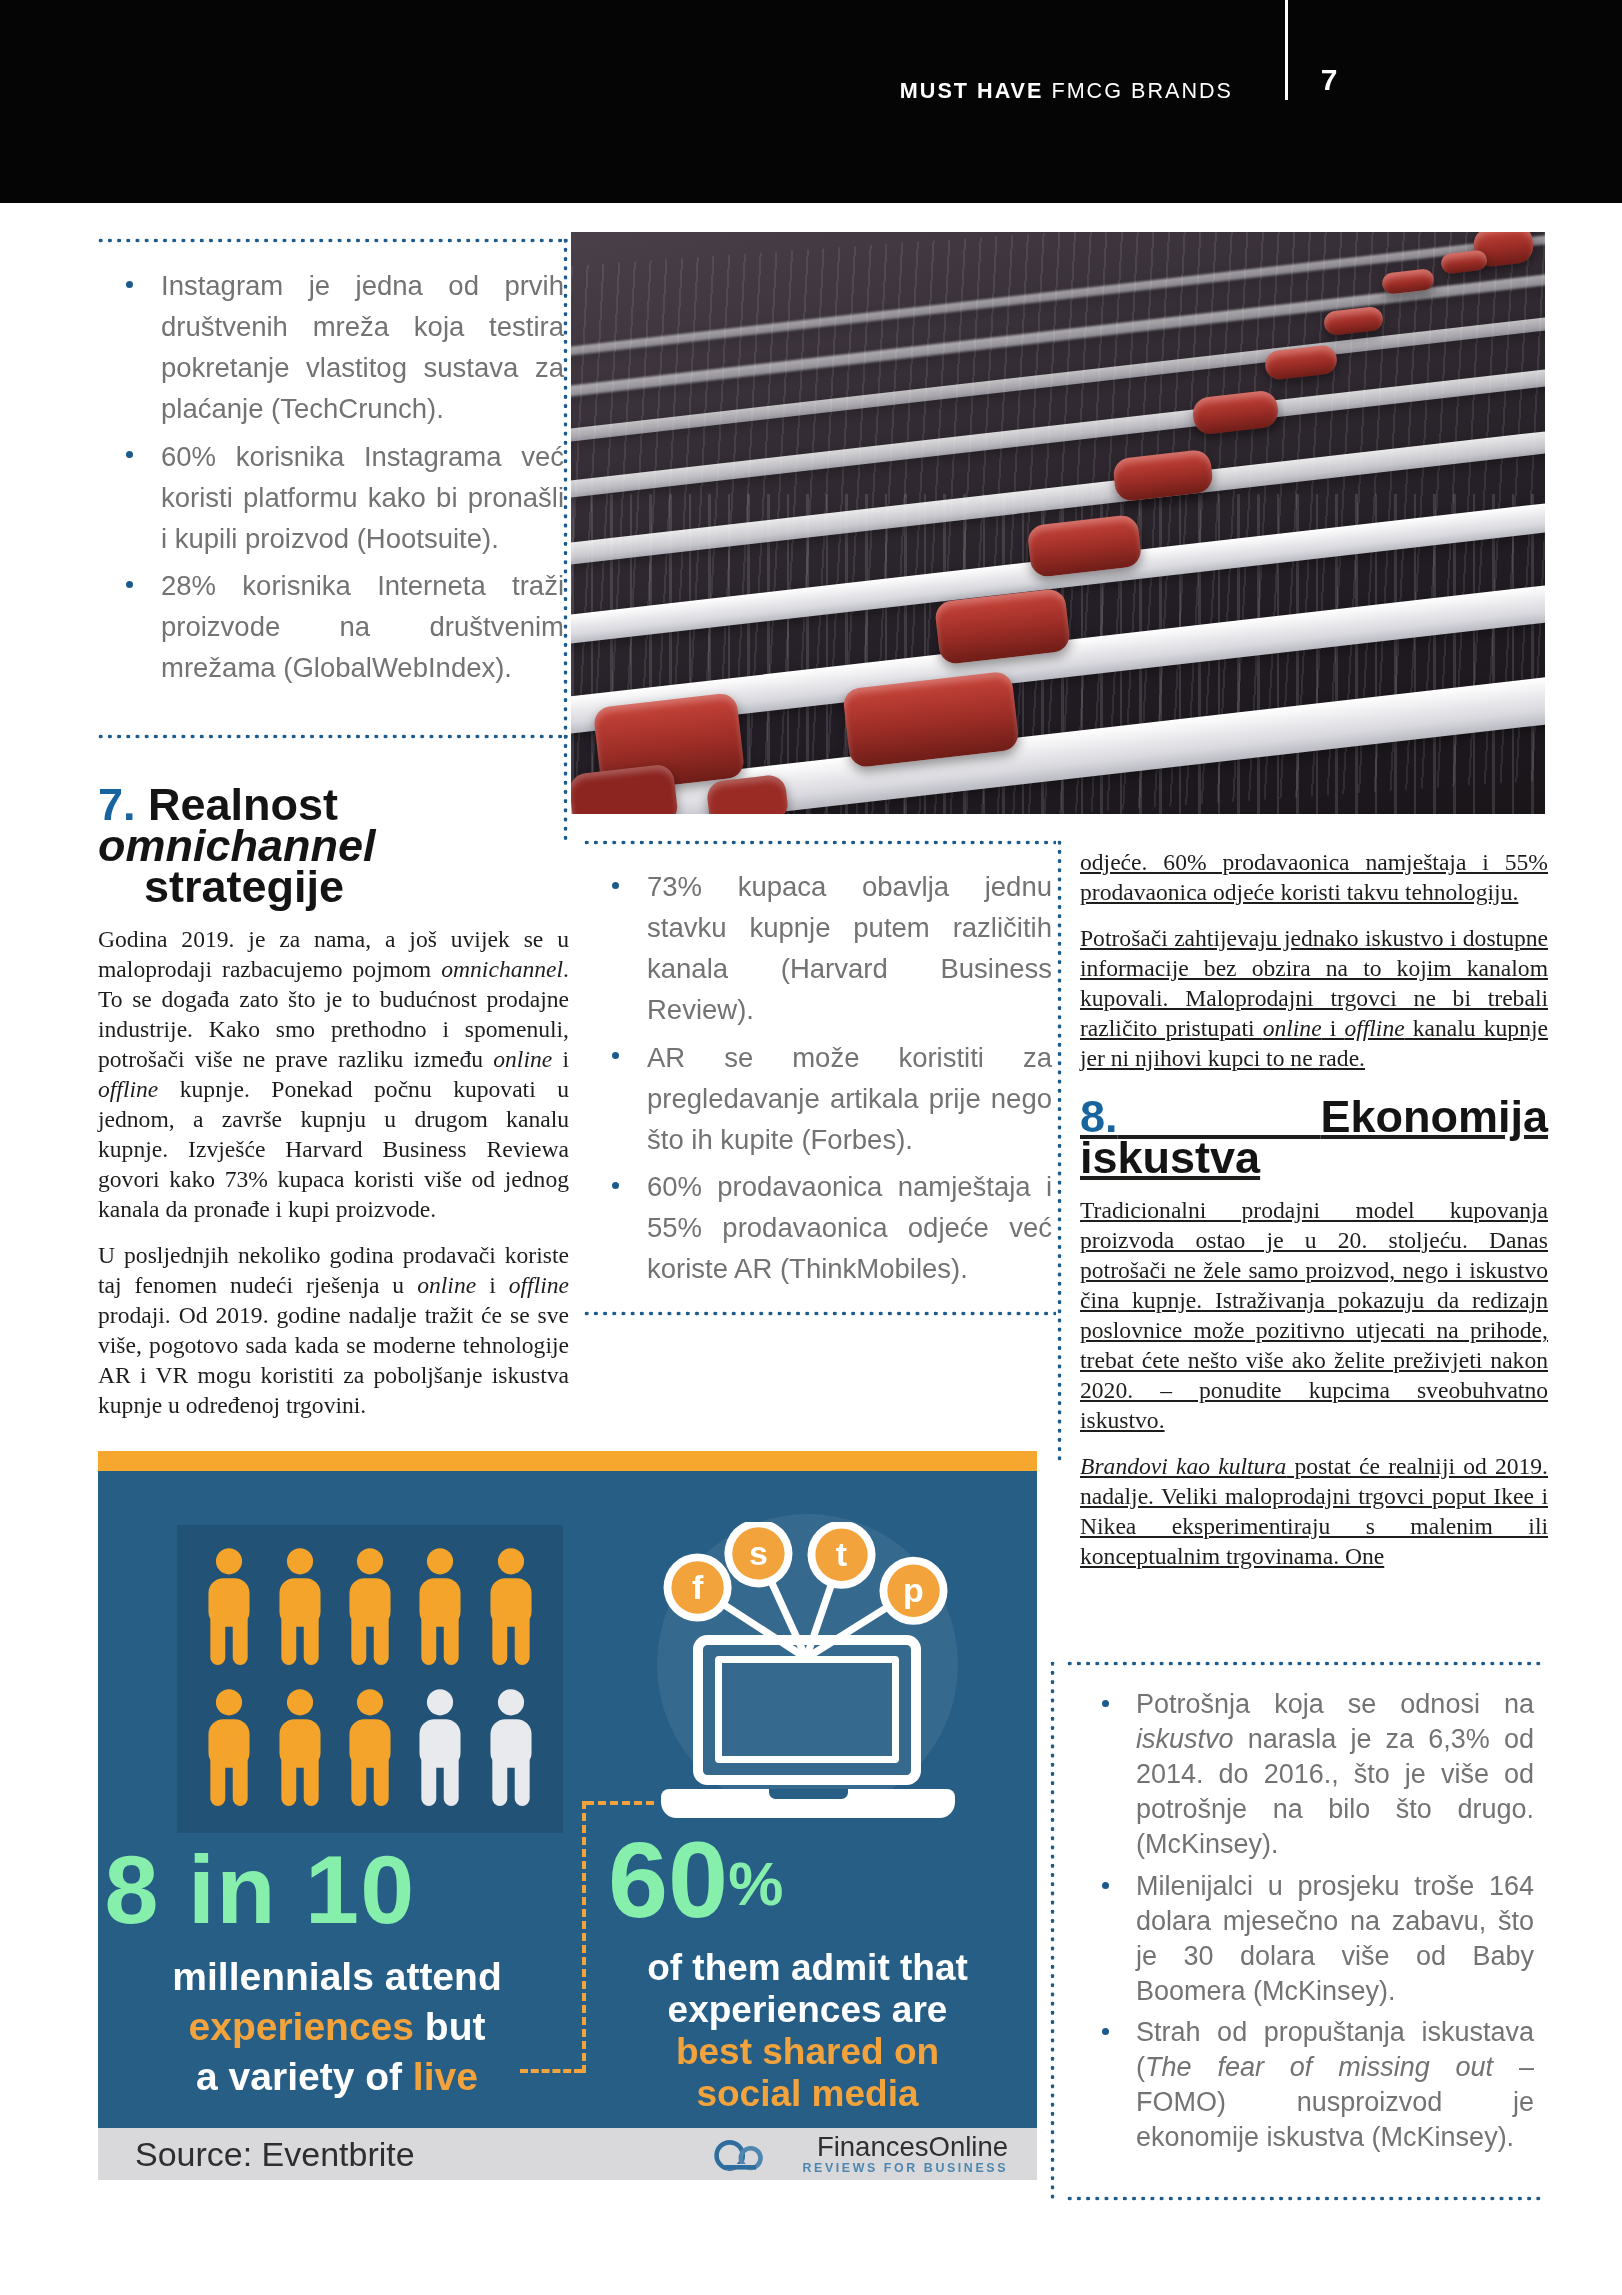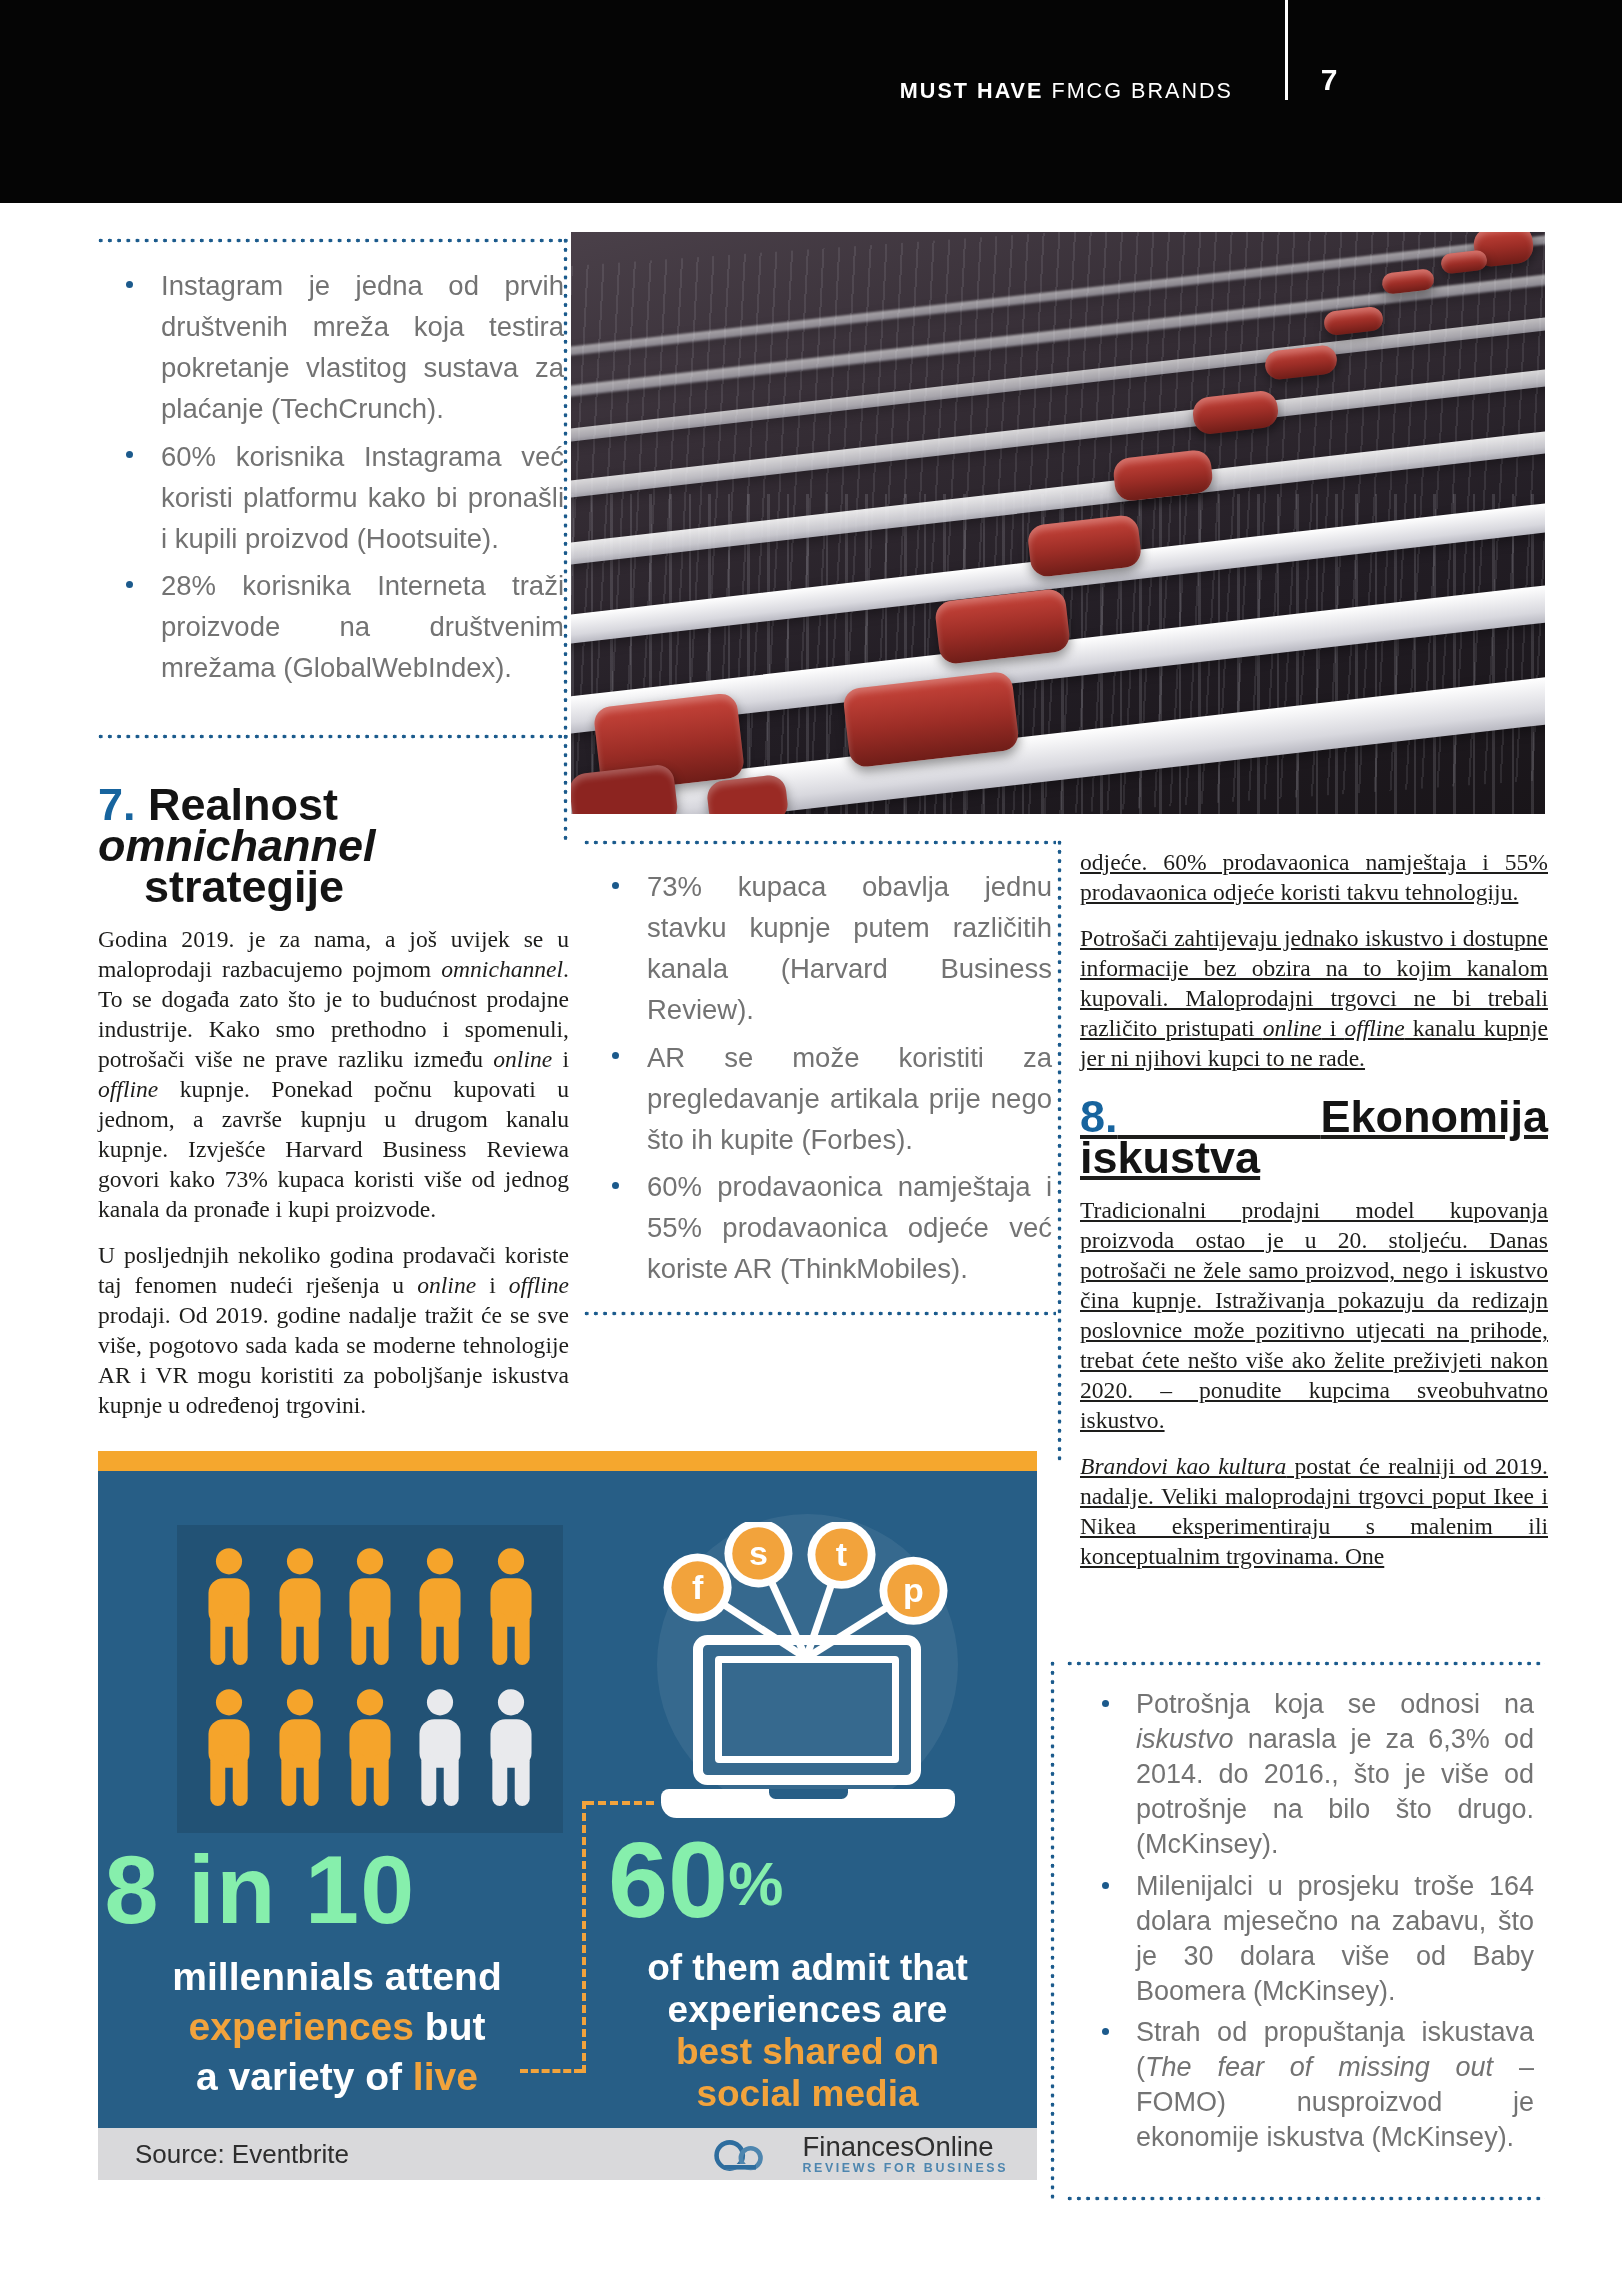--- a/index.html
+++ b/index.html
@@ -61,22 +61,22 @@
   .cap-left{left:6.5px;top:481px;width:465px;font-size:39px;line-height:50px;}
   .cap-right{left:510px;top:476px;width:399px;font-size:37px;line-height:42px;}
   .circle-bg{position:absolute;left:559px;top:43px;width:301px;height:301px;border-radius:50%;background:rgba(255,255,255,.07);}
   .laptop-screen{position:absolute;left:595px;top:164px;width:208px;height:130px;border:10.5px solid #fff;border-radius:14.4px;}
   .laptop-screen .inner{position:absolute;left:11.8px;right:11.8px;top:11.8px;bottom:11.8px;border:7.9px solid #fff;border-radius:3.9px;}
   .laptop-base{position:absolute;left:563px;top:318px;width:294px;height:29px;background:#fff;border-radius:7.9px 7.9px 15.7px 15.7px;}
   .laptop-base .notch{position:absolute;left:108px;top:0;width:79px;height:10.5px;background:#275E86;border-radius:0 0 6.5px 6.5px;}
   .dash-v{position:absolute;left:484px;top:330px;height:272px;border-left:4.6px dashed #F2A33C;}
   .dash-h1{position:absolute;left:488px;top:330px;width:68px;border-top:4.6px dashed #F2A33C;}
   .dash-h2{position:absolute;left:422px;top:598px;width:62px;border-top:4.6px dashed #F2A33C;}
-  .src{padding-left:37px;font-size:26px;color:#2e2e2e;}
-  .logo{display:flex;align-items:center;gap:29px;padding-right:29px;}
+  .src{padding-left:37px;font-size:34px;color:#2e2e2e;}
+  .logo{display:flex;align-items:center;gap:29px;padding-right:29px;text-align:right;}
   .logo-name{font-size:27.5px;color:#2f2f2f;line-height:29px;}
   .logo-tag{font-size:12.4px;font-weight:700;letter-spacing:2.6px;color:#4E86AF;line-height:15.7px;}
   .social-svg{position:absolute;left:559px;top:51px;}
 </style>
 </head>
 <body>
 
 <div class="page">
 
   <div class="hdr">

